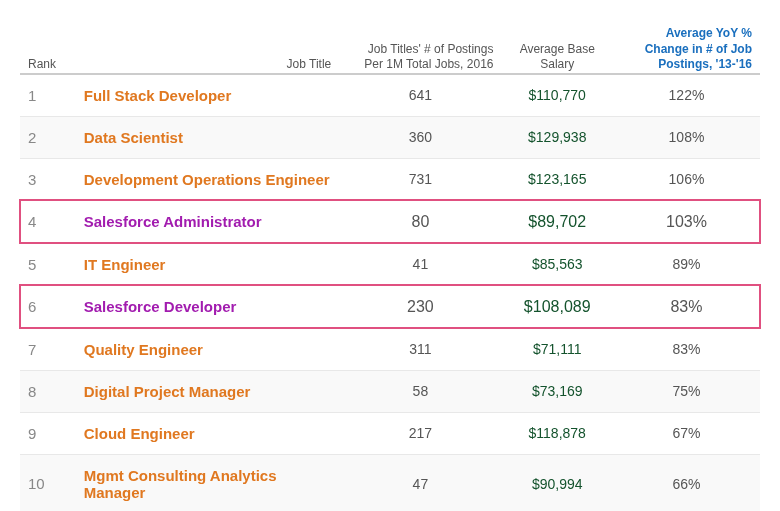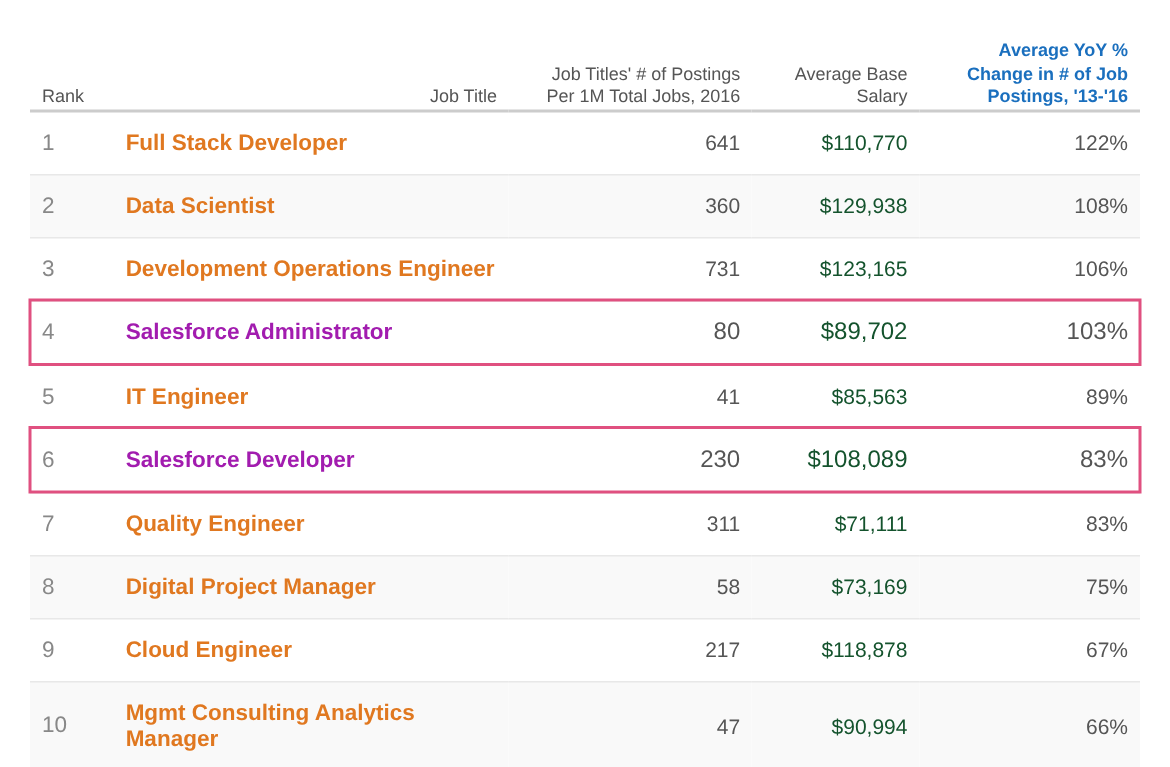--- a/index.html
+++ b/index.html
@@ -58,20 +58,21 @@
 
     thead th.col-yoy {
       width: 145px;
       color: #1a6fbe;
       font-weight: bold;
     }
 
     thead th.col-salary {
       color: #555;
       font-weight: normal;
+      text-align: center;
     }
 
     tbody tr {
       border-bottom: 1px solid #e8e8e8;
       background: #ffffff;
     }
 
     tbody tr:nth-child(even) {
       background: #f9f9f9;
     }
@@ -79,21 +80,21 @@
     tbody tr.highlighted {
       background: #ffffff;
       outline: 2px solid #e05080;
       outline-offset: -1px;
       position: relative;
       z-index: 1;
     }
 
     tbody td {
       padding: 12px 8px;
-      text-align: right;
+      text-align: center;
       font-size: 14px;
       color: #333333;
       vertical-align: middle;
     }
 
     tbody td.col-rank {
       text-align: left;
       color: #888888;
       font-size: 15px;
       padding-left: 8px;

